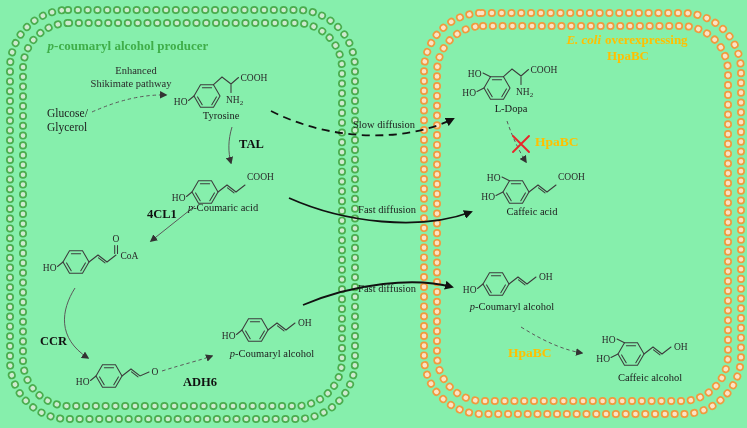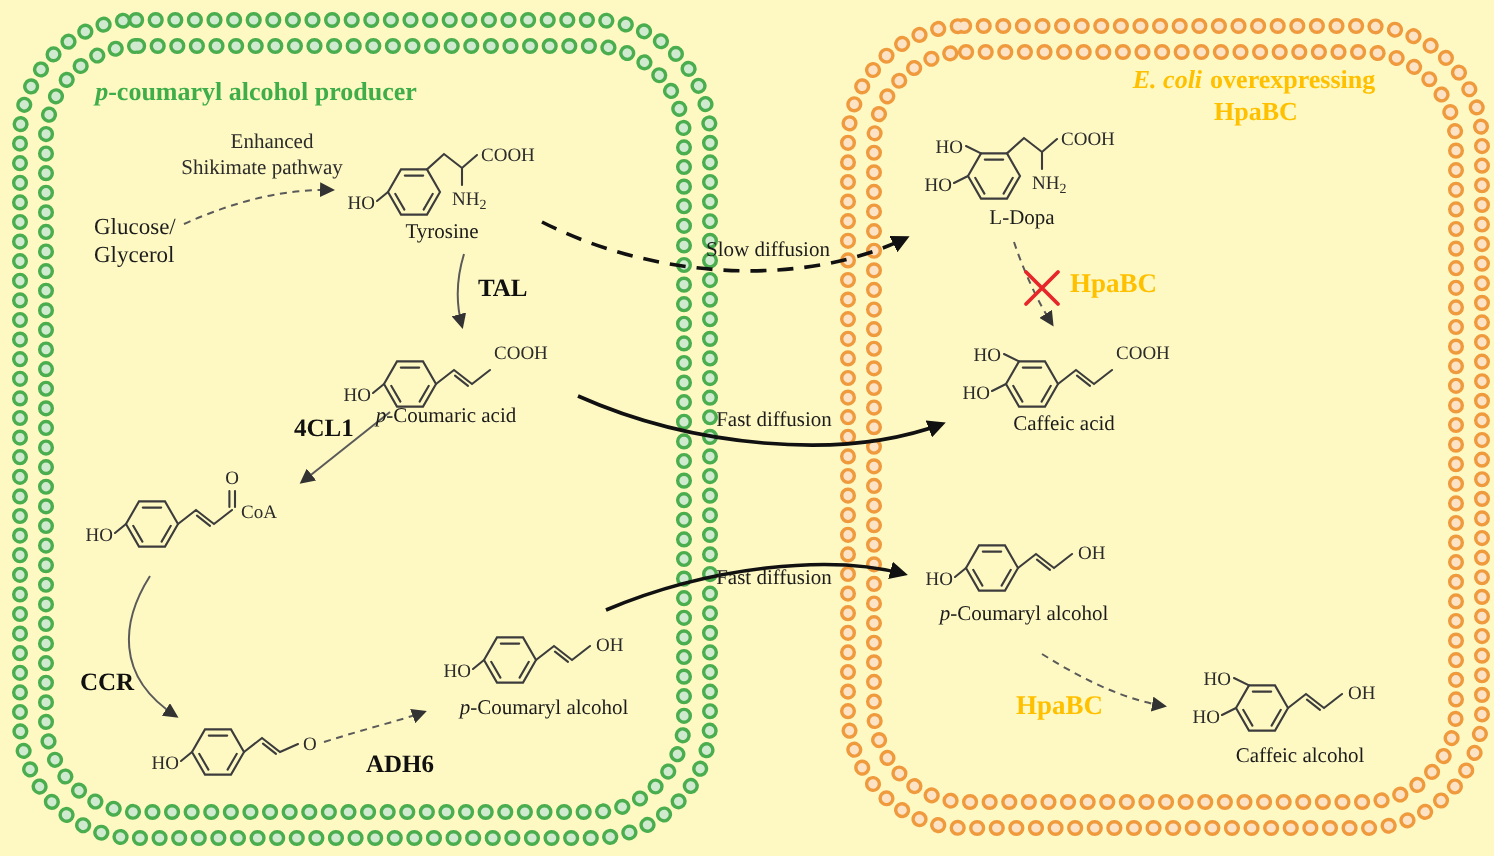--- a/index.html
+++ b/index.html
@@ -1,16 +1,16 @@
 <!DOCTYPE html>
 <html><head>
 <meta charset="utf-8">
 <style>
   html,body{margin:0;padding:0;background:#fff;}
-  .canvas{width:747px;height:428px;position:relative;background:#fef9c3;overflow:hidden;
+  .canvas{width:747px;height:428px;position:relative;background:#86efac;overflow:hidden;
           font-family:"Liberation Serif",serif;}
   svg{display:block;}
   .mem-g-dark{fill:none;stroke:#4aad4e;stroke-width:8;stroke-linecap:round;stroke-dasharray:0.1 9.7;}
   .mem-g-light{fill:none;stroke:#cfeacf;stroke-width:4.6;stroke-linecap:round;stroke-dasharray:0.1 9.7;}
   .mem-o-dark{fill:none;stroke:#f09a3e;stroke-width:8;stroke-linecap:round;stroke-dasharray:0.1 9.7;}
   .mem-o-light{fill:none;stroke:#fce3c5;stroke-width:4.6;stroke-linecap:round;stroke-dasharray:0.1 9.7;}
   .bond{stroke:#3c3c3c;stroke-width:1.05;fill:none;stroke-linecap:round;}
   .atom{font-size:9.5px;fill:#2b2b2b;font-family:"Liberation Serif",serif;}
   .sub{font-size:7px;}
   .molname{font-size:10.5px;fill:#1c1c1c;font-family:"Liberation Serif",serif;}

